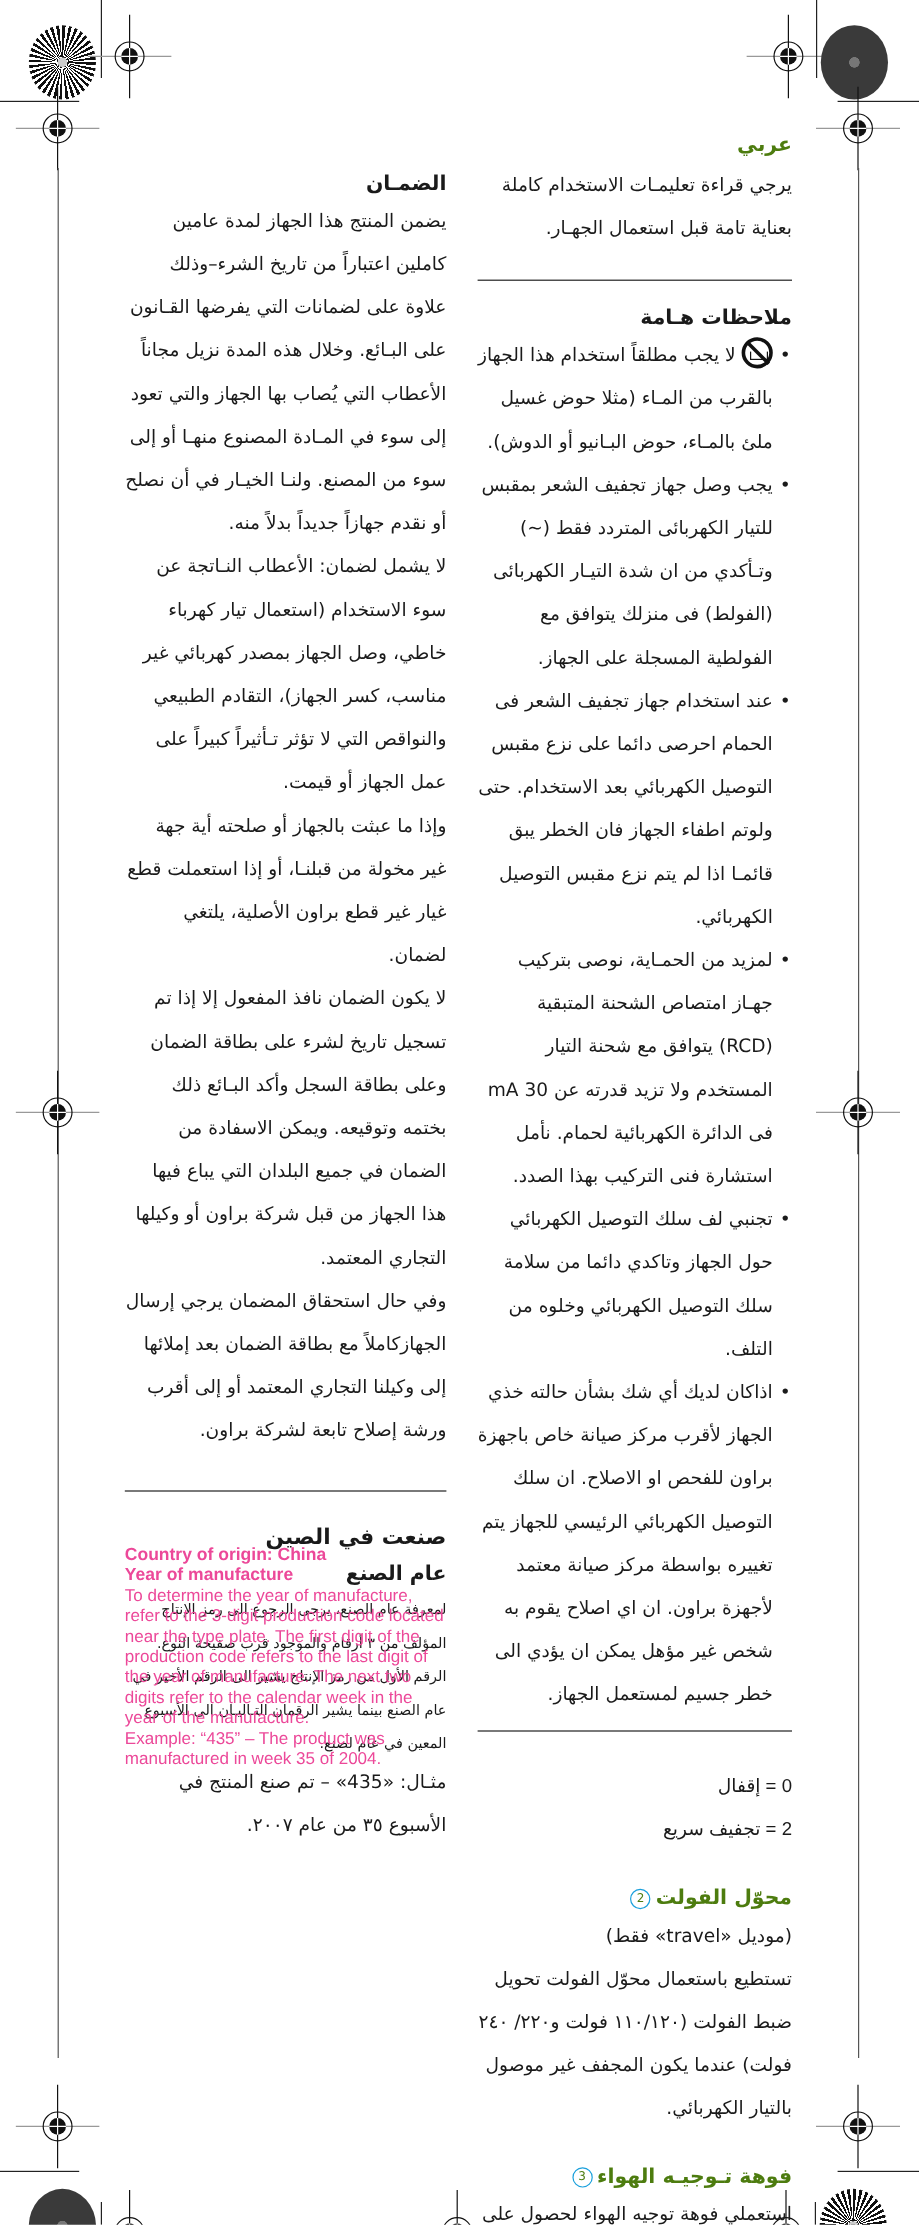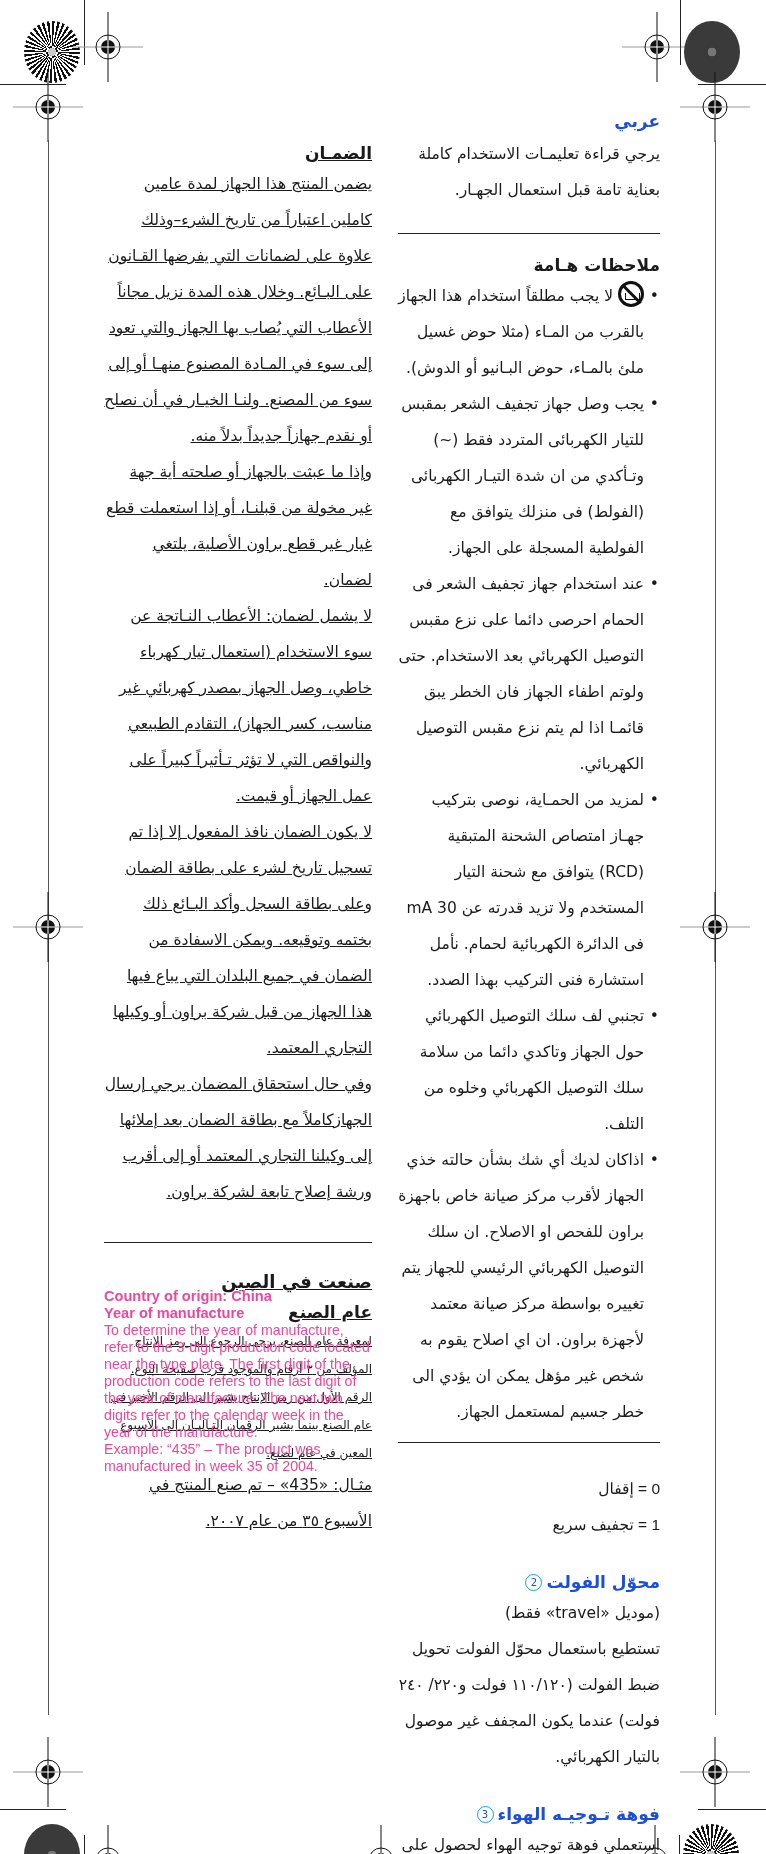--- a/index.html
+++ b/index.html
@@ -9,25 +9,25 @@
   .hline { position: absolute; height: 1px; background: #222; }
   .reg { position: absolute; width: 70px; height: 70px; margin: -35px 0 0 -35px; }
   .disc { position: absolute; width: 56px; height: 62px; margin: -31px 0 0 -28px; border-radius: 50%; }
   .disc.dark { background: radial-gradient(circle, #777 0 10%, #3a3a3a 11% 100%); }
   .disc.star { background: repeating-conic-gradient(#111 0deg 5deg, #fff 5deg 10deg); }
   .disc.star::after { content: ""; position: absolute; left: 50%; top: 50%; width: 8px; height: 8px;
       margin: -4px 0 0 -4px; border-radius: 50%; background: #ccc; }
 
   .col { position: absolute; direction: rtl; text-align: right; }
   .col-right { left: 398px; width: 262px; top: 108px; }
-  .col-left { left: 104px; width: 268px; top: 140px; text-decoration: underline; }
+  .col-left { left: 104px; width: 268px; top: 140px; }
 
   .ar { font-family: "DejaVu Sans", sans-serif; font-size: 15.5px; line-height: 36px; margin: 0; }
   .ar-head { font-family: "DejaVu Sans", sans-serif; font-weight: bold; font-size: 17px; line-height: 26px; margin: 0; }
-  .accent { color: #1d4ed8; }
+  .accent { color: #4d7c0f; }
   .rule { height: 1px; background: #222; border: 0; margin: 0; }
 
   ul.bullets { list-style: none; margin: 0; padding: 0 16px 0 0; }
   ul.bullets li { position: relative; }
   ul.bullets li::before { content: "•"; position: absolute; right: -15px; top: 0; }
 
   .circ-num { display: inline-block; width: 15px; height: 15px; border: 1.3px solid #1aa0dc; border-radius: 50%;
               font-size: 10px; line-height: 15px; text-align: center; font-weight: normal; margin: 0 4px; vertical-align: 2px;
               direction: ltr; }
 
@@ -118,37 +118,37 @@
     <li class="ar"><span class="nowater"><span></span></span> <span>لا يجب مطلقاً استخدام هذا الجهاز بالقرب من المـاء (مثلا حوض غسيل ملئ بالمـاء، حوض البـانيو أو الدوش).</span></li>
     <li class="ar">يجب وصل جهاز تجفيف الشعر بمقبس للتيار الكهربائى المتردد فقط (~) وتـأكدي من ان شدة التيـار الكهربائى (الفولط) فى منزلك يتوافق مع الفولطية المسجلة على الجهاز.</li>
     <li class="ar">عند استخدام جهاز تجفيف الشعر فى الحمام احرصى دائما على نزع مقبس التوصيل الكهربائي بعد الاستخدام. حتى ولوتم اطفاء الجهاز فان الخطر يبق قائمـا اذا لم يتم نزع مقبس التوصيل الكهربائي.</li>
     <li class="ar">لمزيد من الحمـاية، نوصى بتركيب جهـاز امتصاص الشحنة المتبقية (RCD) يتوافق مع شحنة التيار المستخدم ولا تزيد قدرته عن 30 mA فى الدائرة الكهربائية لحمام. نأمل استشارة فنى التركيب بهذا الصدد.</li>
     <li class="ar">تجنبي لف سلك التوصيل الكهربائي حول الجهاز وتاكدي دائما من سلامة سلك التوصيل الكهربائي وخلوه من التلف.</li>
     <li class="ar">اذاكان لديك أي شك بشأن حالته خذي الجهاز لأقرب مركز صيانة خاص باجهزة براون للفحص او الاصلاح. ان سلك التوصيل الكهربائي الرئيسي للجهاز يتم تغييره بواسطة مركز صيانة معتمد لأجهزة براون. ان اي اصلاح يقوم به شخص غير مؤهل يمكن ان يؤدي الى خطر جسيم لمستعمل الجهاز.</li>
   </ul>
   <hr class="rule" style="margin:12px 0 28px 0">
 
   <p class="ar" style="font-family:'Liberation Sans',sans-serif">0 = إقفال</p>
-  <p class="ar" style="font-family:'Liberation Sans',sans-serif">1 = تجفيف سريع</p>
+  <p class="ar" style="font-family:'Liberation Sans',sans-serif">2 = تجفيف سريع</p>
 
   <p class="ar-head accent" style="margin-top:26px"><span>محوّل الفولت</span><span class="circ-num accent">2</span></p>
   <p class="ar">(موديل «travel» فقط)</p>
   <p class="ar">تستطيع باستعمال محوّل الفولت تحويل ضبط الفولت (١١٠/١٢٠ فولت و٢٢٠/ ٢٤٠ فولت) عندما يكون المجفف غير موصول بالتيار الكهربائي.</p>
 
   <p class="ar-head accent" style="margin-top:26px"><span>فوهة تـوجيـه الهواء</span><span class="circ-num accent">3</span></p>
   <p class="ar">استعملي فوهة توجيه الهواء لحصول على تصفيف متقن للشعر.</p>
 
   <p class="ar" style="margin-top:62px">المعلومات قابلة التغيير بدون إشعار مسبق.</p>
 </div>
 
 <div class="col col-left">
   <p class="ar-head">الضمـان</p>
   <p class="ar">يضمن المنتج هذا الجهاز لمدة عامين كاملين اعتباراً من تاريخ الشرء–وذلك علاوة على لضمانات التي يفرضها القـانون على البـائع. وخلال هذه المدة نزيل مجاناً الأعطاب التي يُصاب بها الجهاز والتي تعود إلى سوء في المـادة المصنوع منهـا أو إلى سوء من المصنع. ولنـا الخيـار في أن نصلح أو نقدم جهازاً جديداً بدلاً منه.</p>
+  <p class="ar">لا يشمل لضمان: الأعطاب النـاتجة عن سوء الاستخدام (استعمال تيار كهرباء خاطي، وصل الجهاز بمصدر كهربائي غير مناسب، كسر الجهاز)، التقادم الطبيعي والنواقص التي لا تؤثر تـأثيراً كبيراً على عمل الجهاز أو قيمت.</p>
   <p class="ar">وإذا ما عبثت بالجهاز أو صلحته أية جهة غير مخولة من قبلنـا، أو إذا استعملت قطع غيار غير قطع براون الأصلية، يلتغي لضمان.</p>
-  <p class="ar">لا يشمل لضمان: الأعطاب النـاتجة عن سوء الاستخدام (استعمال تيار كهرباء خاطي، وصل الجهاز بمصدر كهربائي غير مناسب، كسر الجهاز)، التقادم الطبيعي والنواقص التي لا تؤثر تـأثيراً كبيراً على عمل الجهاز أو قيمت.</p>
   <p class="ar">لا يكون الضمان نافذ المفعول إلا إذا تم تسجيل تاريخ لشرء على بطاقة الضمان وعلى بطاقة السجل وأكد البـائع ذلك بختمه وتوقيعه. ويمكن الاسفادة من الضمان في جميع البلدان التي يباع فيها هذا الجهاز من قبل شركة براون أو وكيلها التجاري المعتمد.</p>
   <p class="ar">وفي حال استحقاق المضمان يرجي إرسال الجهازكاملاً مع بطاقة الضمان بعد إملائها إلى وكيلنا التجاري المعتمد أو إلى أقرب ورشة إصلاح تابعة لشركة براون.</p>
   <hr class="rule" style="margin:32px 0 24px 0">
   <p class="ar-head" style="font-size:18px;line-height:30px">صنعت في الصين</p>
   <p class="ar-head" style="font-size:17px;line-height:30px">عام الصنع</p>
   <p class="ar" style="font-size:12px;line-height:28px">لمعرفة عام الصنع، يرجى الرجوع الى رمز الإنتاج المؤلف من ٣ أرقام والموجود قرب صفيحة النوع. الرقم الأول من رمز الإنتاج يشير الى الرقم الأخير في عام الصنع بينما يشير الرقمان التـاليـان الى الأسبوع المعين في عام لصنع.</p>
   <p class="ar">مثـال: «435» – تم صنع المنتج في الأسبوع ٣٥ من عام ٢٠٠٧.</p>
 </div>
 
 <div class="en">

